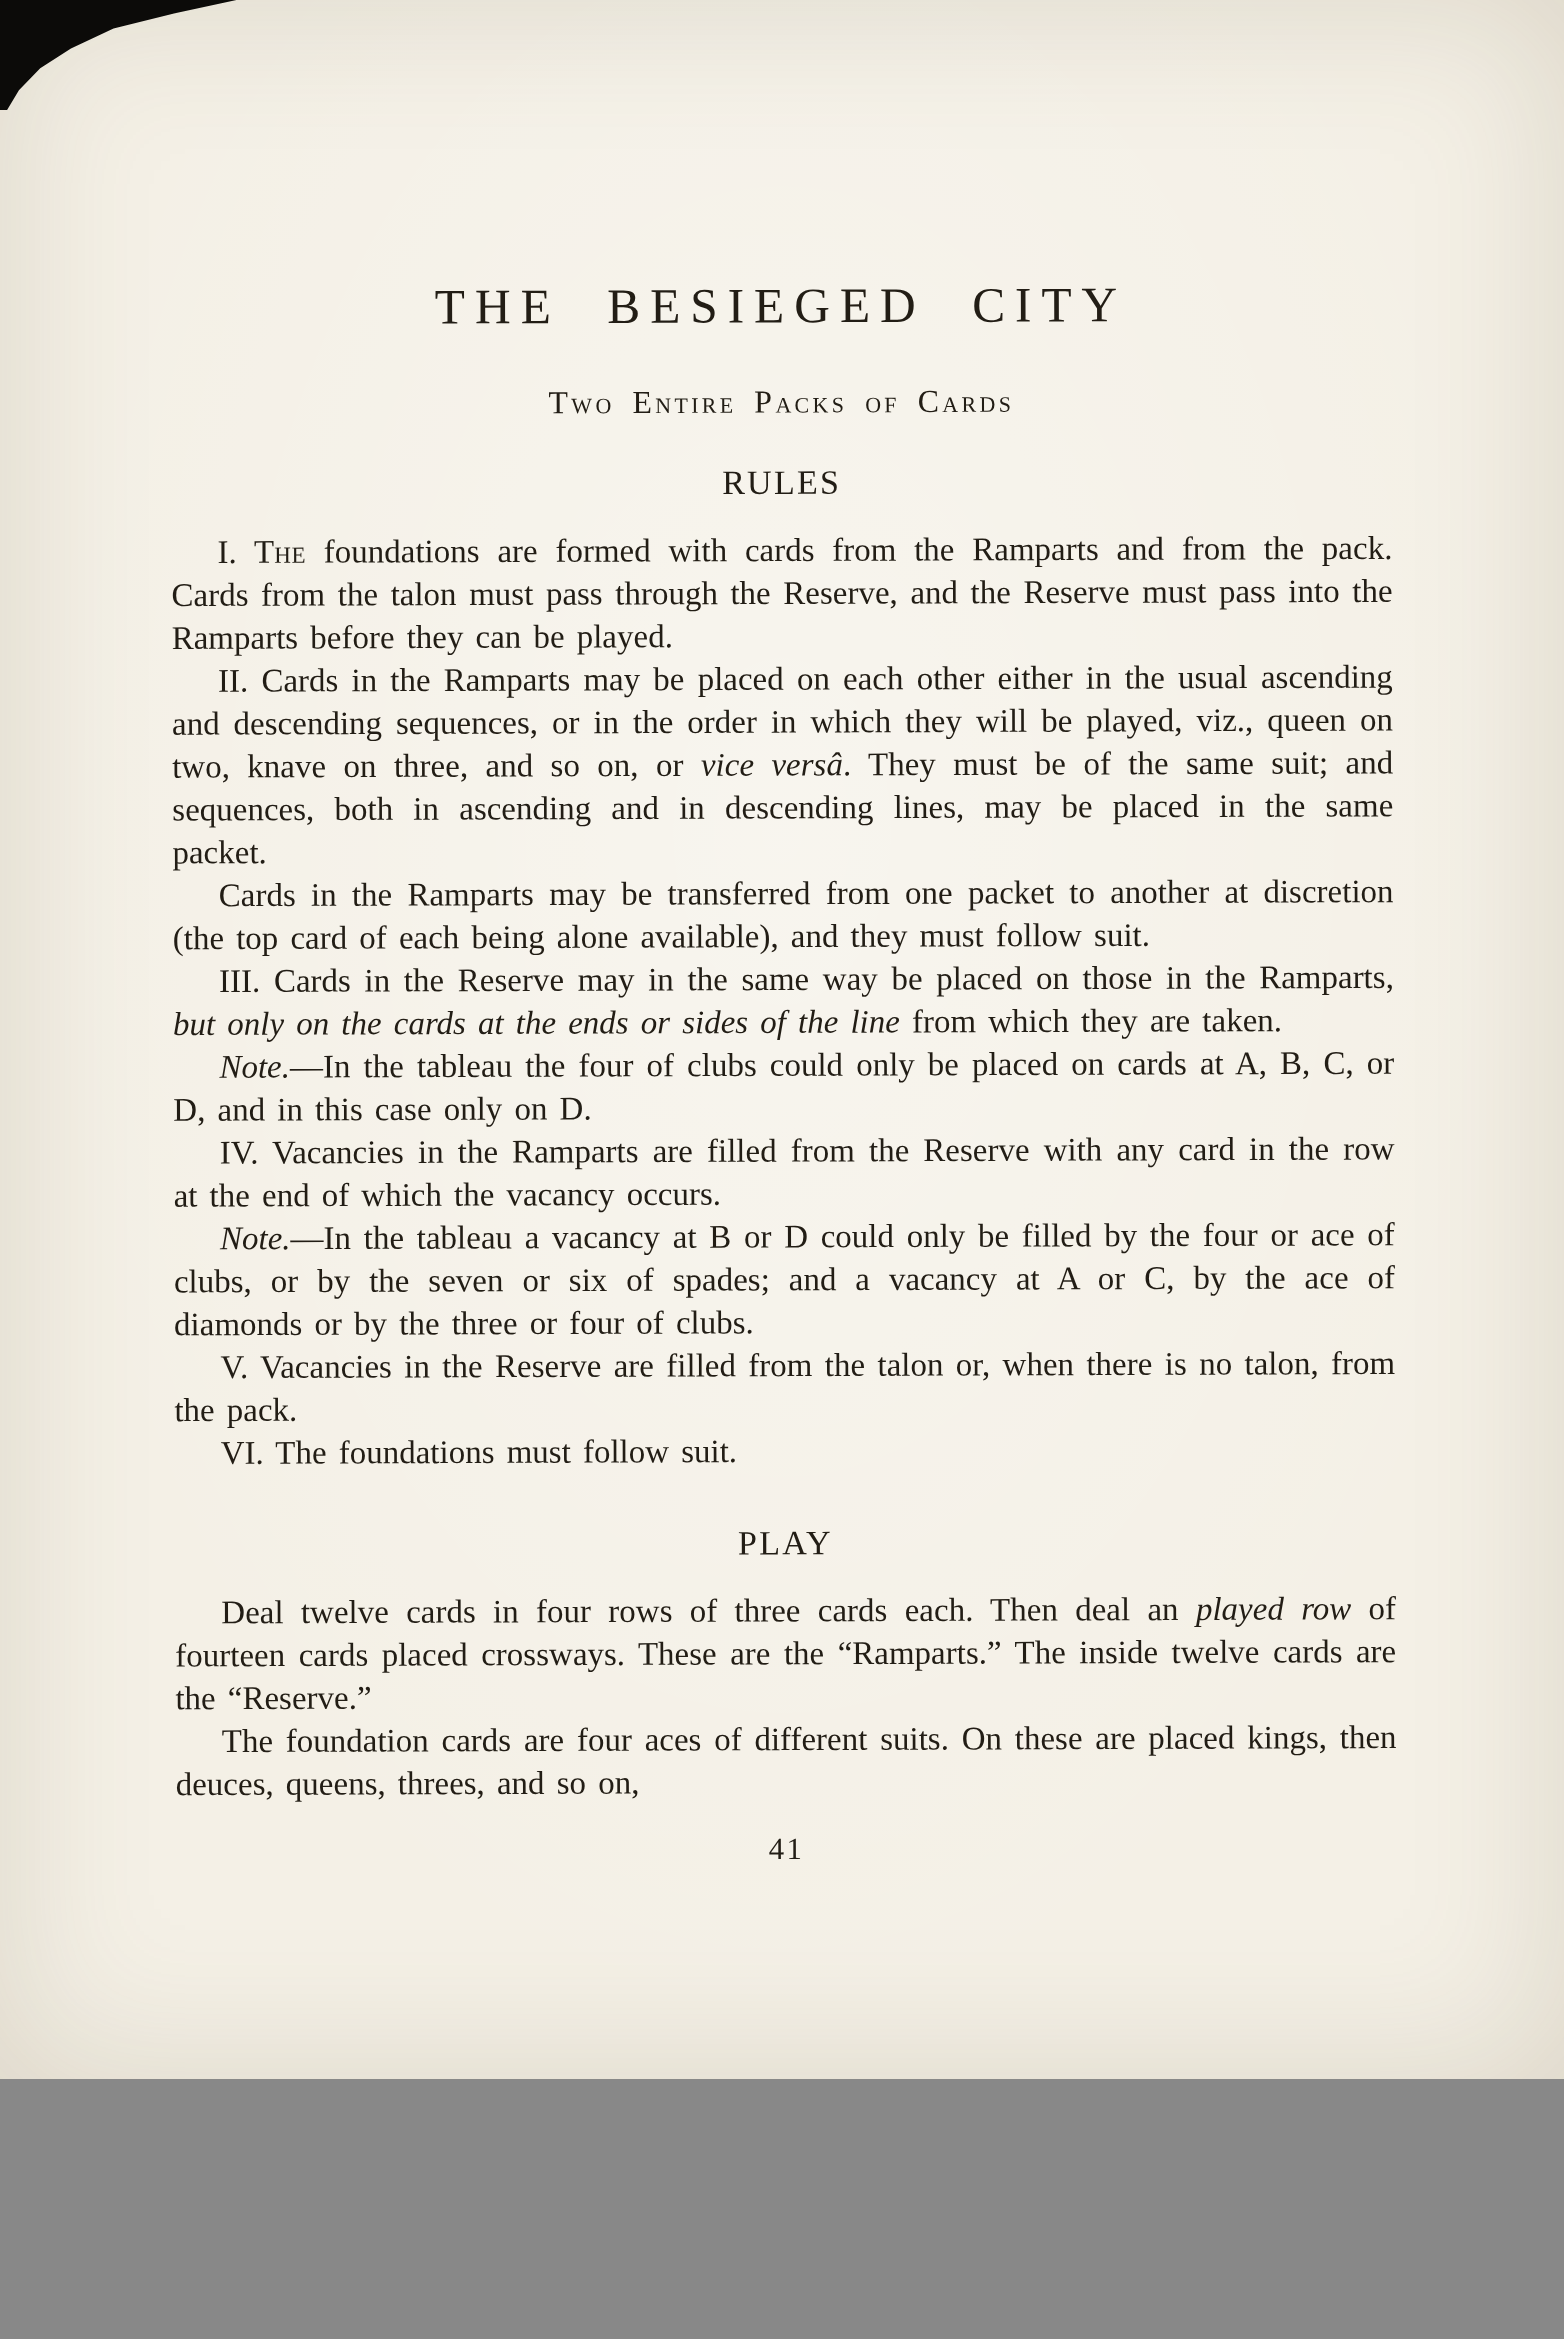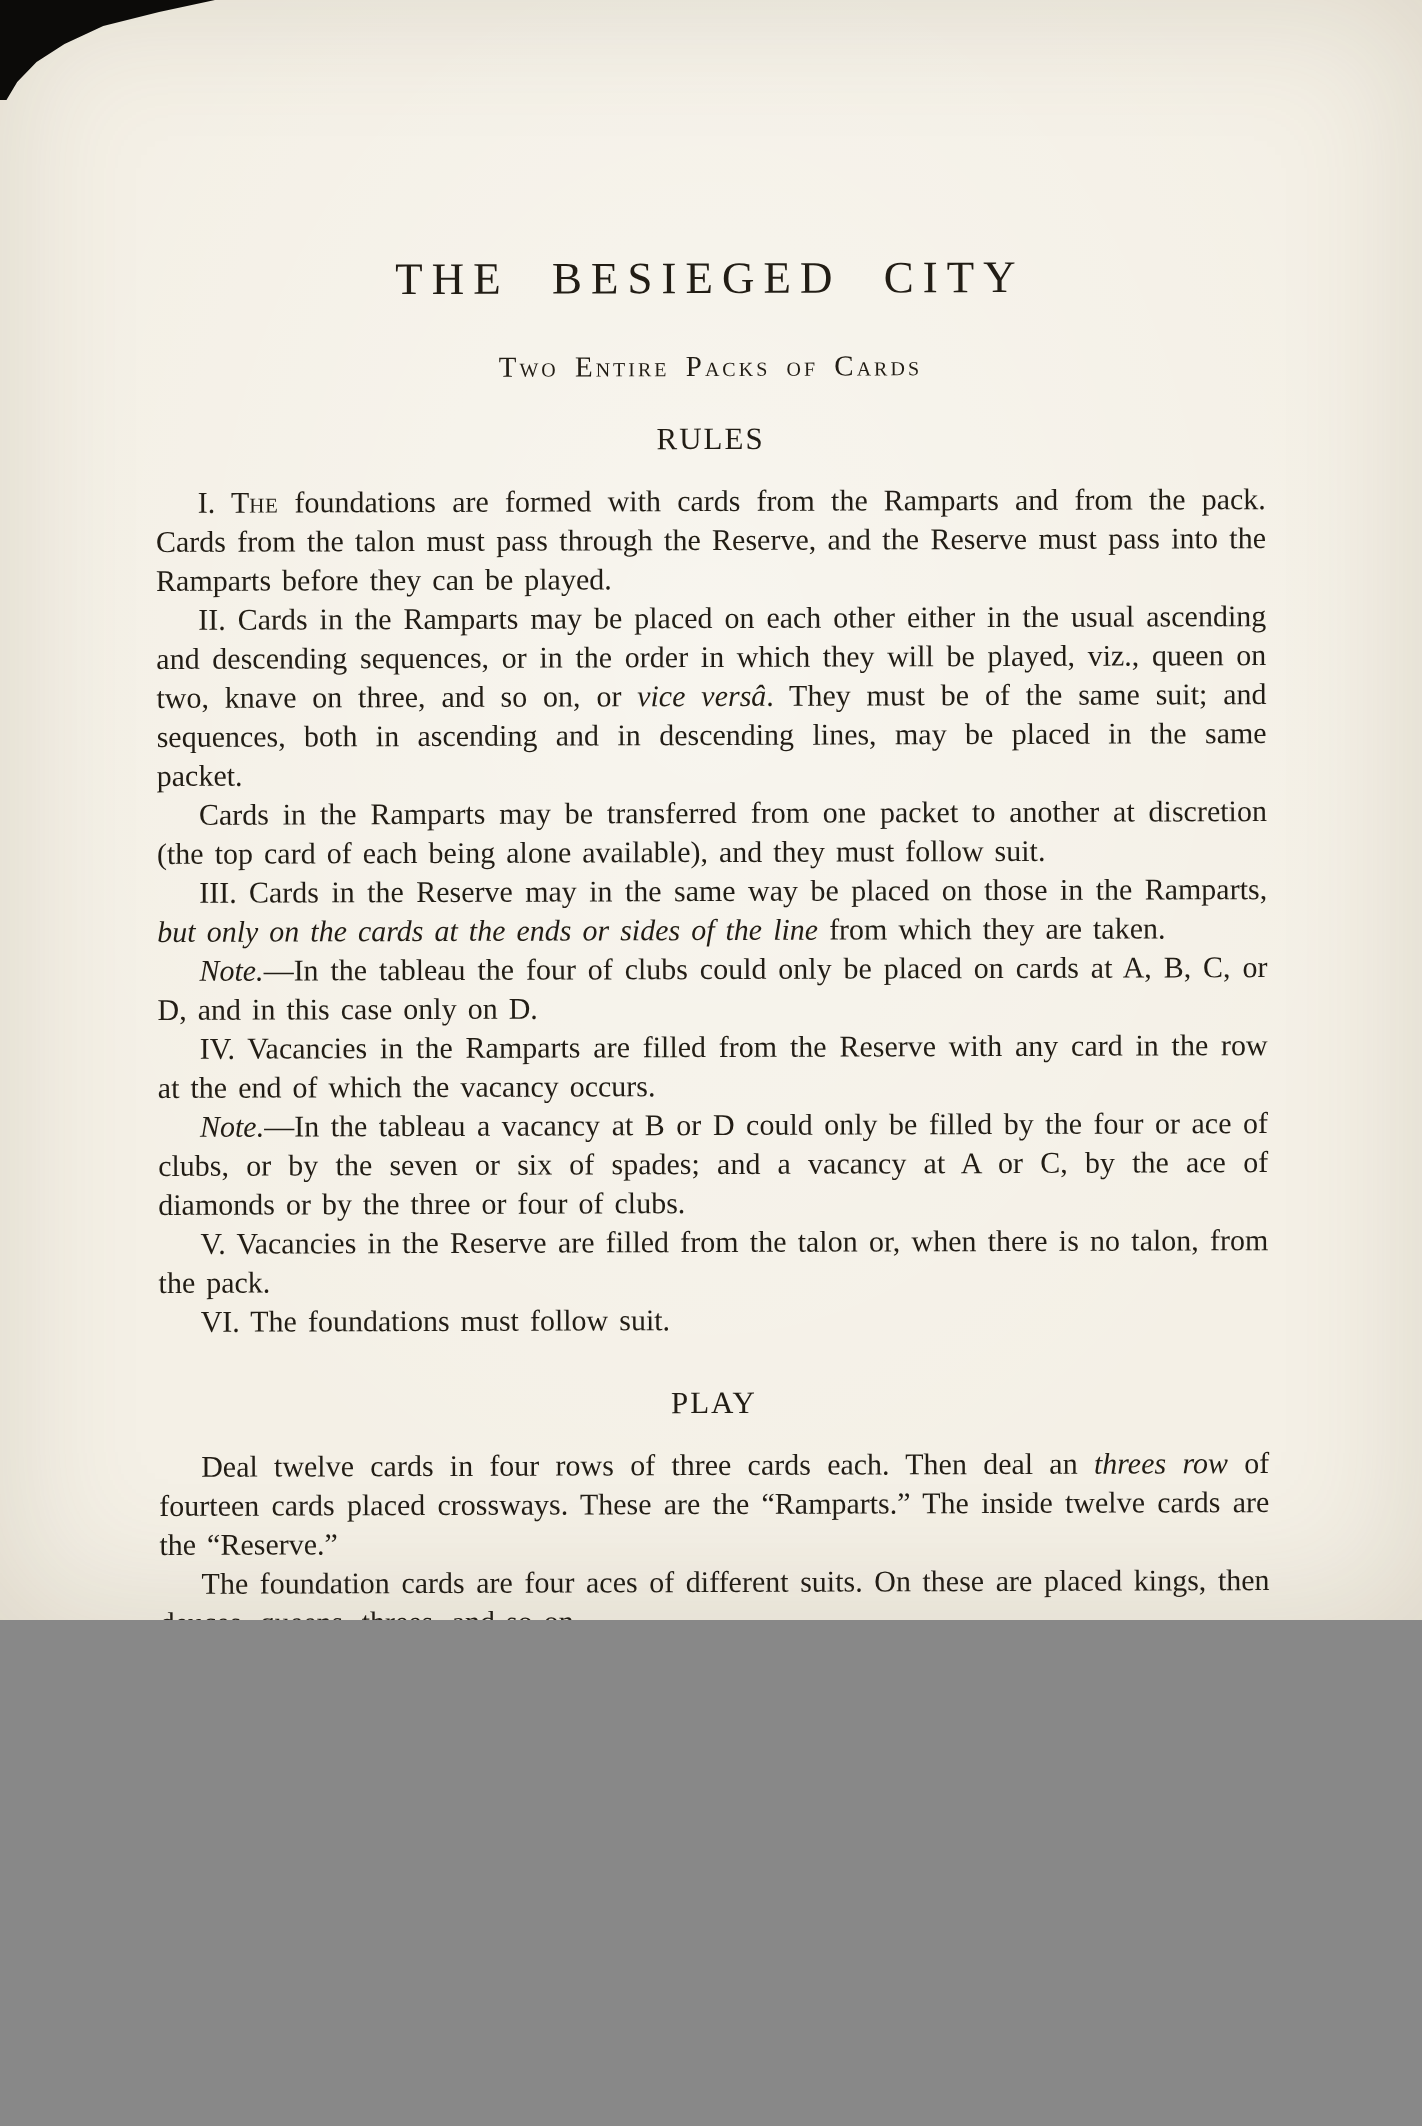--- a/index.html
+++ b/index.html
@@ -4,21 +4,21 @@
 <style>
   :root {
     --paper: #f4f0e6;
     --ink: #221d15;
   }
   * { box-sizing: border-box; }
   html, body { margin: 0; padding: 0; background: #888; }
   .page {
     position: relative;
     width: 1422px;
-    height: 1620px;
+    height: 1890px;
     margin: 0 auto;
     background:
       radial-gradient(ellipse at 50% 40%, rgba(255,255,255,0.35), rgba(0,0,0,0) 70%),
       var(--paper, #f4f0e6);
     box-shadow: inset 0 0 140px rgba(110, 92, 60, 0.18);
     font-family: "Liberation Serif", "DejaVu Serif", serif;
     color: var(--ink, #221d15);
     overflow: hidden;
   }
 
@@ -129,21 +129,21 @@
       <p class="body-par"><span>III. Cards in the Reserve may in the same way be placed on those in the Ramparts, </span><span class="seg-italic">but only on the cards at the ends or sides of the line</span><span> from which they are taken.</span></p>
       <p class="body-par"><span class="seg-italic">Note.</span><span>—In the tableau the four of clubs could only be placed on cards at A, B, C, or D, and in this case only on D.</span></p>
       <p class="body-par"><span>IV. Vacancies in the Ramparts are filled from the Reserve with any card in the row at the end of which the vacancy occurs.</span></p>
       <p class="body-par"><span class="seg-italic">Note.</span><span>—In the tableau a vacancy at B or D could only be filled by the four or ace of clubs, or by the seven or six of spades; and a vacancy at A or C, by the ace of diamonds or by the three or four of clubs.</span></p>
       <p class="body-par"><span>V. Vacancies in the Reserve are filled from the talon or, when there is no talon, from the pack.</span></p>
       <p class="body-par"><span>VI. The foundations must follow suit.</span></p>
     </section>
 
     <section>
       <h3 class="section-heading play">PLAY</h3>
-      <p class="body-par"><span>Deal twelve cards in four rows of three cards each. Then deal an </span><span class="seg-italic">threes row</span><span> of fourteen cards placed crossways. These are the “Ramparts.” The inside twelve cards are the “Reserve.”</span></p>
+      <p class="body-par"><span>Deal twelve cards in four rows of three cards each. Then deal an </span><span class="seg-italic">played row</span><span> of fourteen cards placed crossways. These are the “Ramparts.” The inside twelve cards are the “Reserve.”</span></p>
       <p class="body-par"><span>The foundation cards are four aces of different suits. On these are placed kings, then deuces, queens, threes, and so on,</span></p>
     </section>
 
     <div class="page-number">41</div>
 
   </div>
 
   <div class="artifact-bottom-left"></div>
 
 </div>

